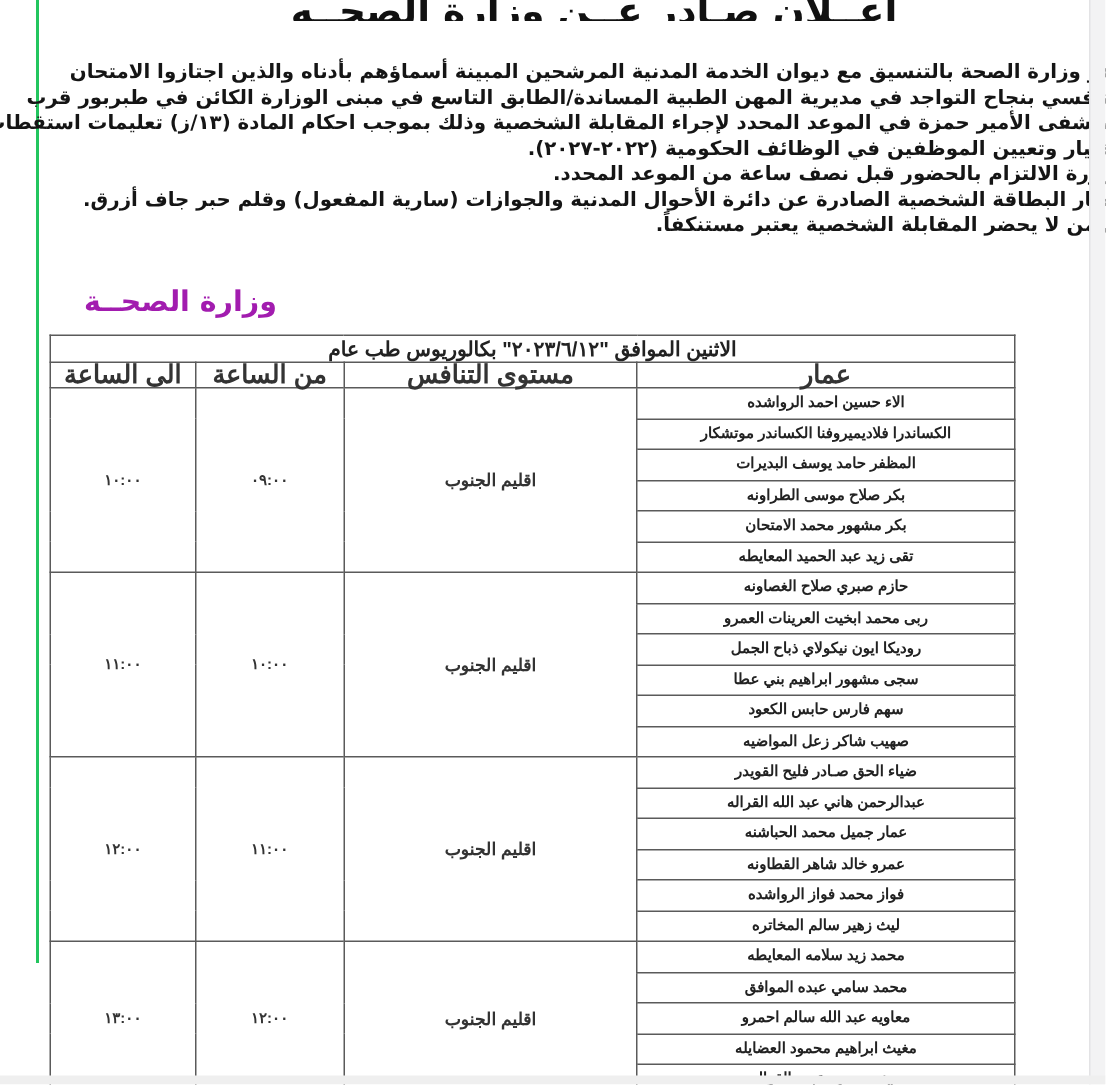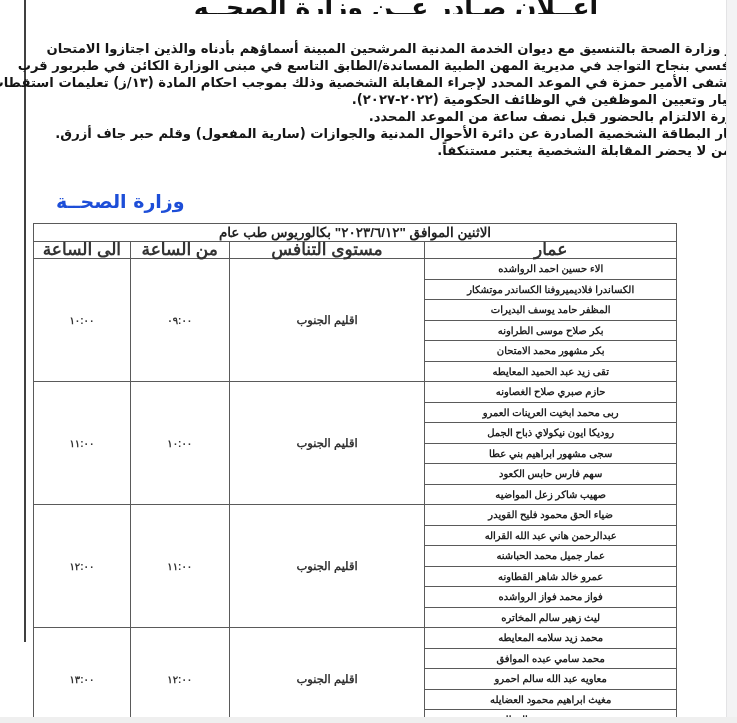--- a/index.html
+++ b/index.html
@@ -15,21 +15,21 @@
       font-family: "DejaVu Sans", sans-serif;
       color: #1a1a1a;
     }
     .page {
       position: absolute;
       left: 24px;
       top: 0;
       width: 688px;
       height: 642px;
       background: #ffffff;
-      border-left: 2px solid #404040;
+      border-left: 2px solid #22c55e;
       box-sizing: border-box;
     }
     .right-strip {
       position: absolute;
       right: 0;
       top: 0;
       width: 10px;
       height: 723px;
       background: #f3f3f4;
       border-left: 1px solid #e3e3e5;
@@ -76,21 +76,21 @@
       white-space: nowrap;
     }
     .section-title {
       position: absolute;
       top: 190px;
       left: 30px;
       direction: rtl;
       font-family: "DejaVu Sans", sans-serif;
       font-weight: bold;
       font-size: 19px;
-      color: #1d4ed8;
+      color: #a21caf;
     }
     .table-wrap {
       position: absolute;
       top: 223px;
       left: 33px;
       width: 644px;
       direction: rtl;
     }
     table.sched {
       width: 644px;
@@ -211,21 +211,21 @@
         <tr>
           <td class="name">سجى مشهور ابراهيم بني عطا</td>
         </tr>
         <tr>
           <td class="name">سهم فارس حابس الكعود</td>
         </tr>
         <tr>
           <td class="name">صهيب شاكر زعل المواضيه</td>
         </tr>
         <tr>
-          <td class="name">ضياء الحق محمود فليح القويدر</td>
+          <td class="name">ضياء الحق صـادر فليح القويدر</td>
           <td class="level" rowspan="6">اقليم الجنوب</td>
           <td class="time" rowspan="6"><span class="time-text">١١:٠٠</span></td>
           <td class="time" rowspan="6"><span class="time-text">١٢:٠٠</span></td>
         </tr>
         <tr>
           <td class="name">عبدالرحمن هاني عبد الله القراله</td>
         </tr>
         <tr>
           <td class="name">عمار جميل محمد الحباشنه</td>
         </tr>

